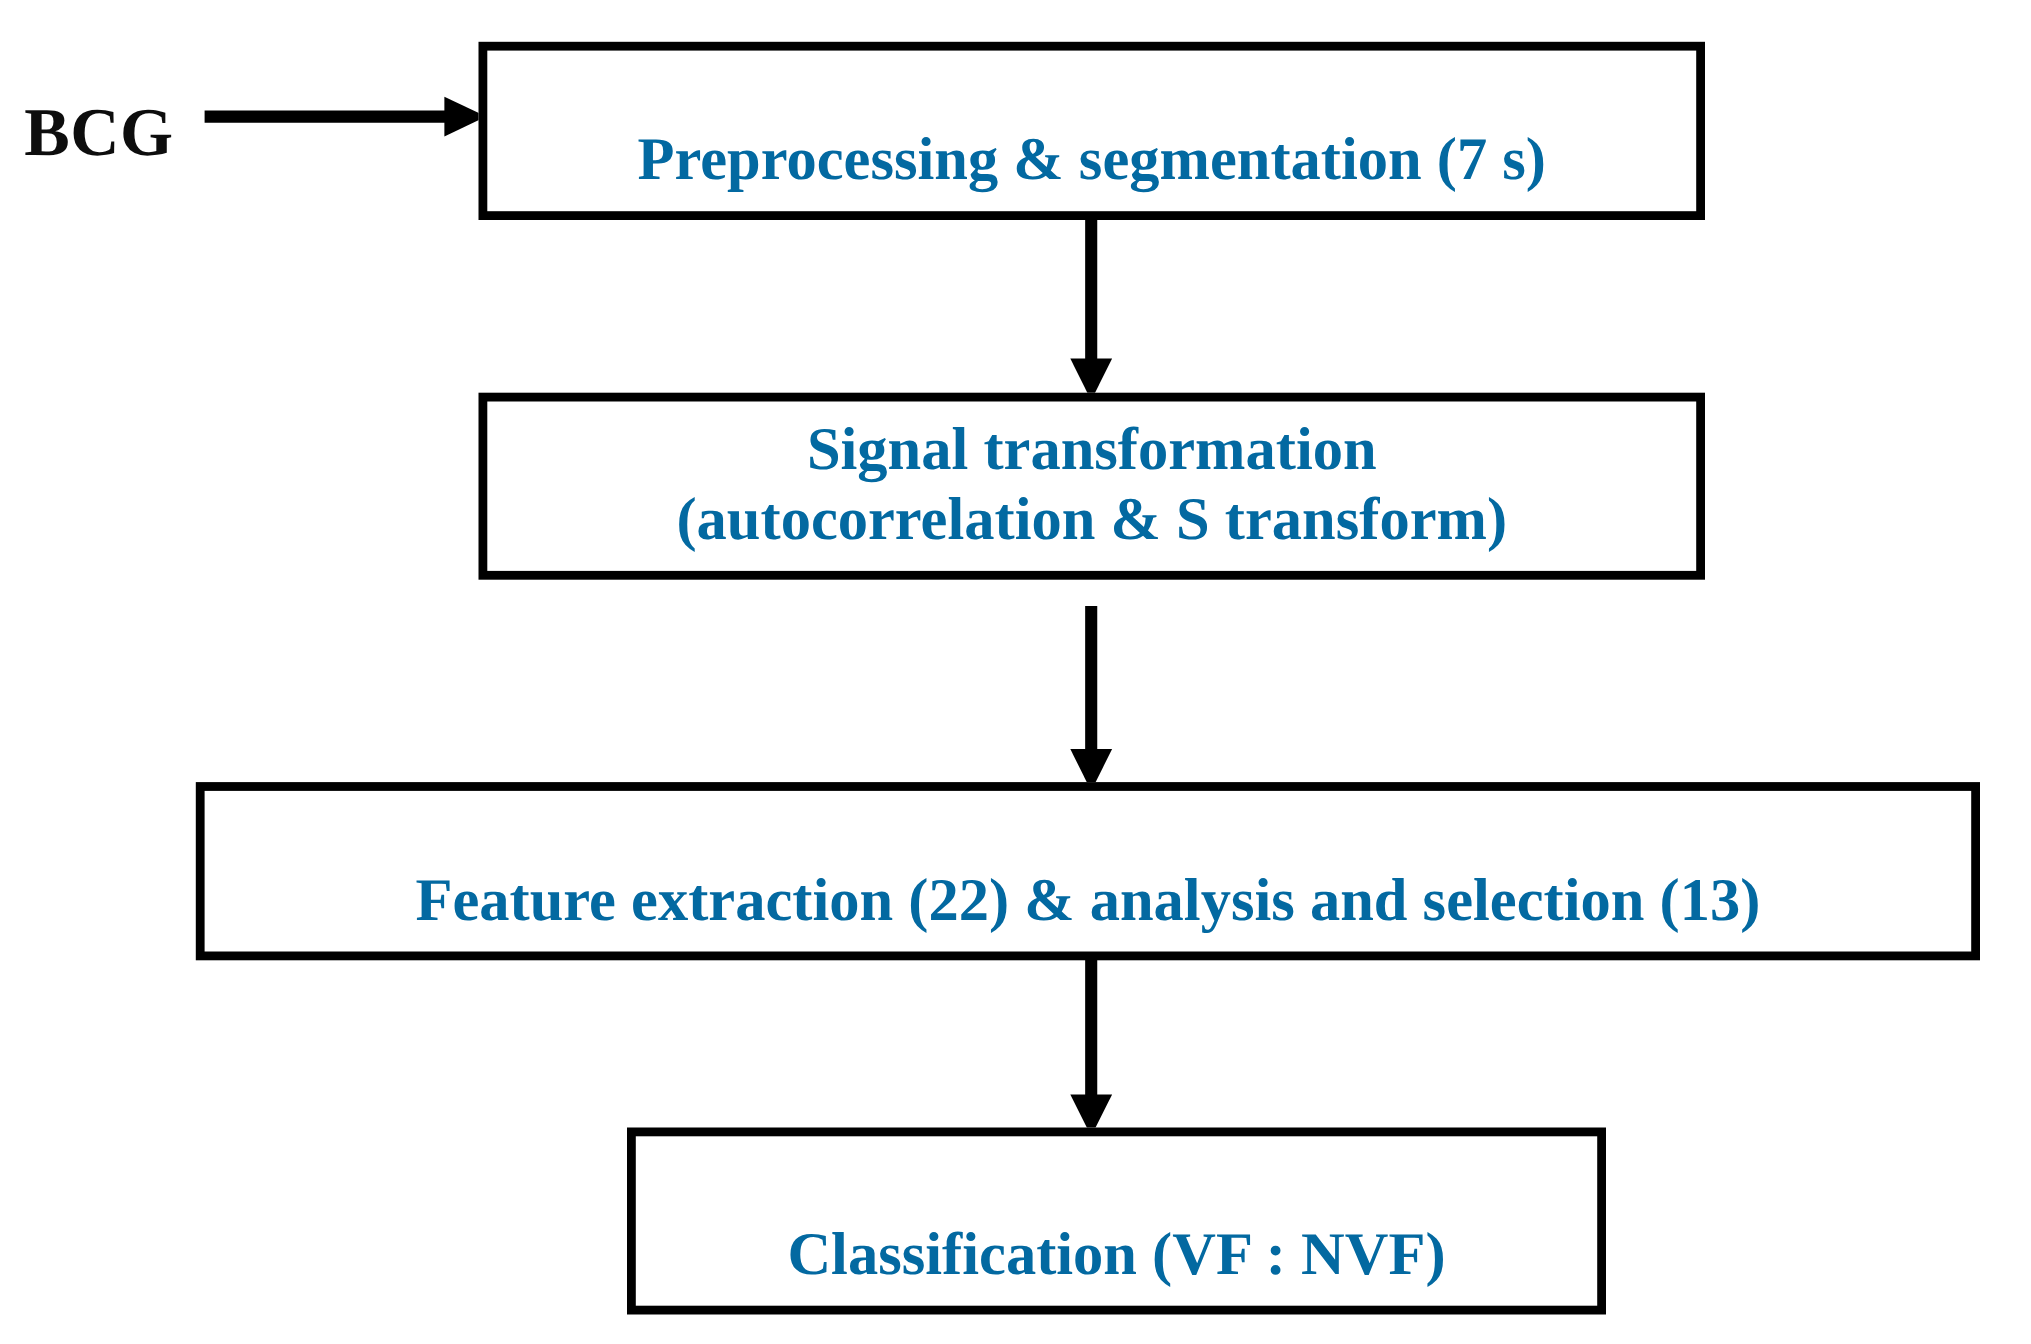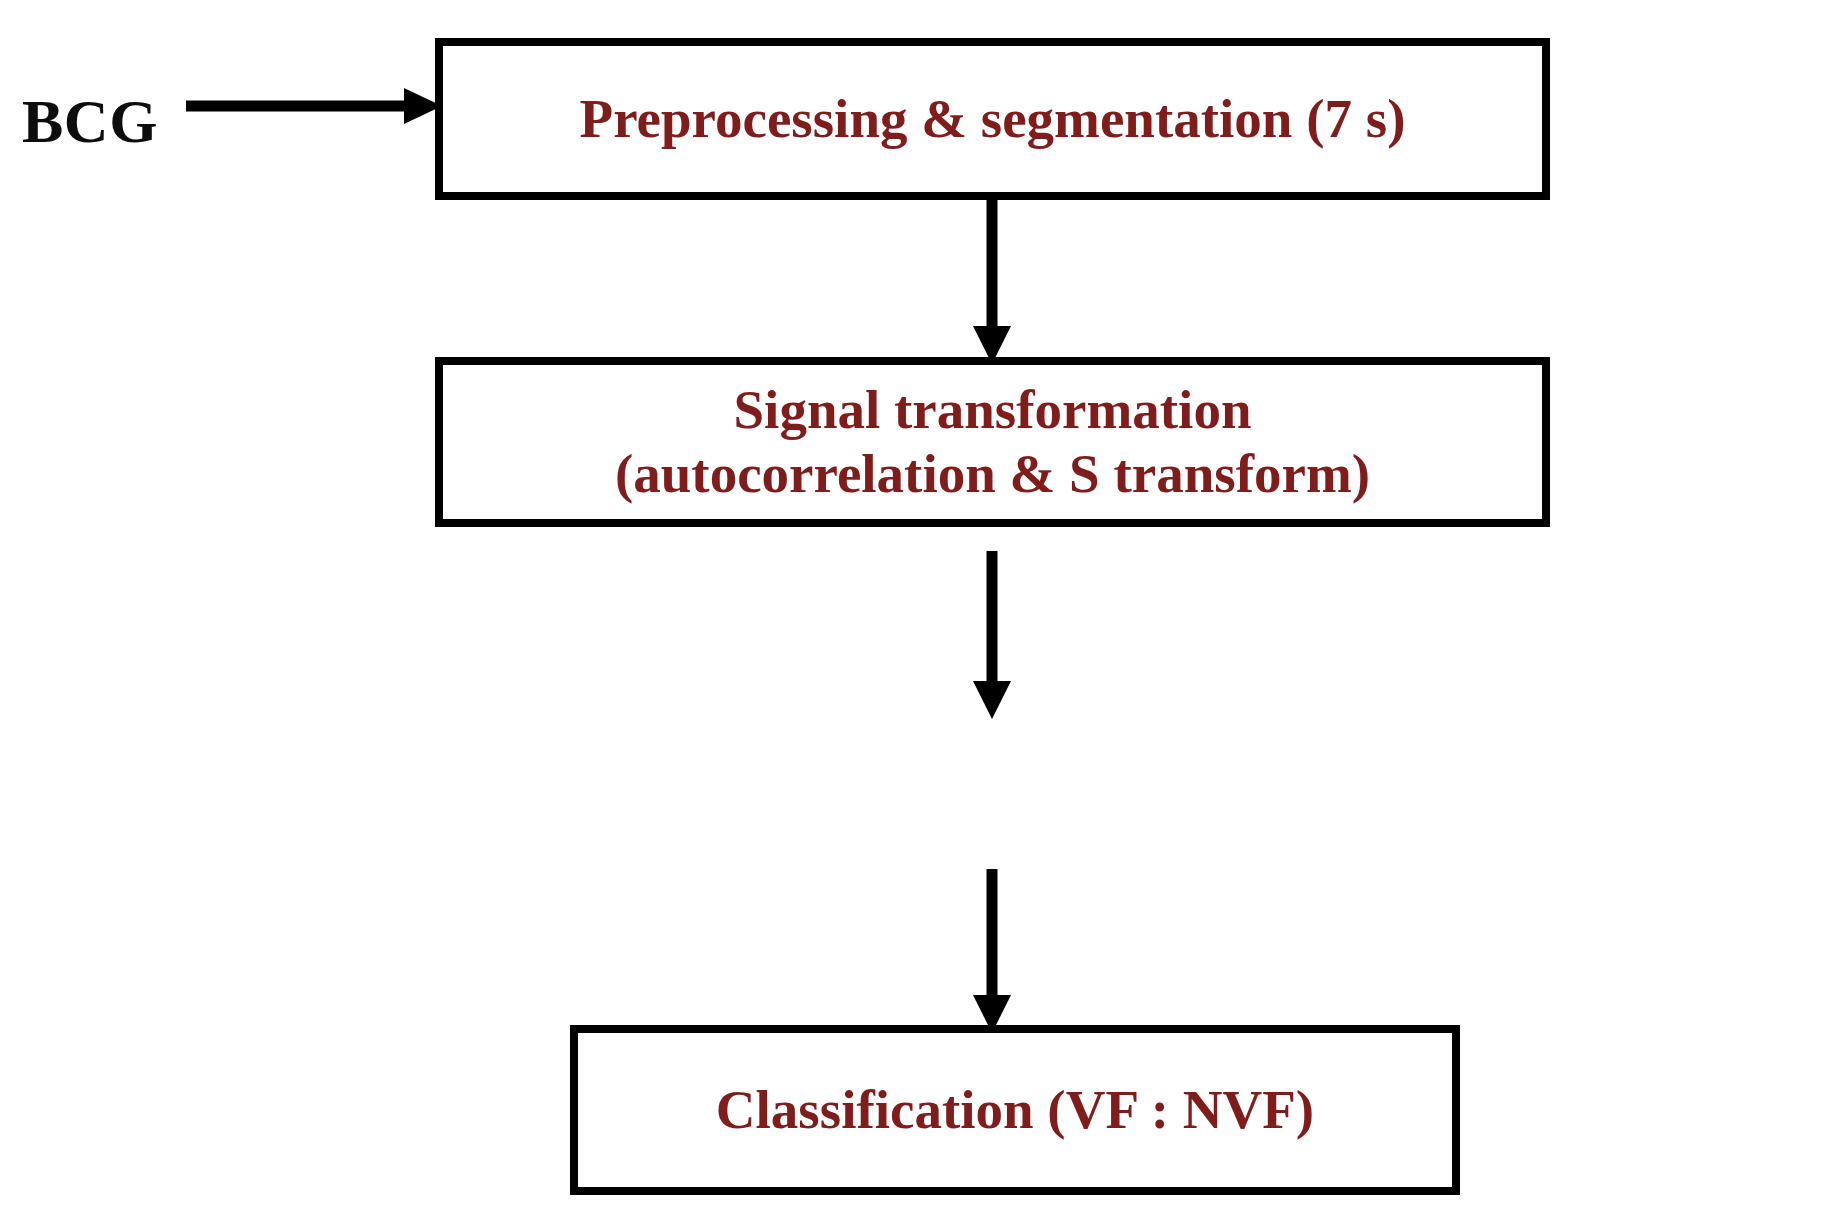--- a/index.html
+++ b/index.html
@@ -37,29 +37,29 @@
     margin-top: 16px;
   }
 
   
   .node {
     position: absolute;
     box-sizing: border-box;
     border: 8px solid #000000;
     background: #ffffff;
     display: flex;
-    align-items: center;
+    align-items: flex-end;
     justify-content: center;
     text-align: center;
-    color: #7f1d1d;
+    color: #0369a1;
     font-family: "Liberation Serif", "DejaVu Serif", serif;
     font-weight: bold;
     font-size: 55px;
     line-height: 1.16;
-    padding: 0 16px;
+    padding: 15px 16px;
   }
   .node .node-text {
     display: block;
     width: 100%;
     white-space: pre-line;
   }
 
   #node-preprocessing {
     left: 435px;
     top: 38px;
@@ -149,20 +149,23 @@
 (autocorrelation &amp; S transform)</span>
   </div>
 
   <div class="connector" id="edge-transformation-to-feature">
     <svg width="48" height="168" viewBox="0 0 48 168">
       <line x1="24" y1="0" x2="24" y2="140" stroke="#000000" stroke-width="11"></line>
       <polygon points="5,130 43,130 24,168" fill="#000000"></polygon>
     </svg>
   </div>
 
+  <div class="node" id="node-feature">
+    <span class="node-text">Feature extraction (22) &amp; analysis and selection (13)</span>
+  </div>
 
   <div class="connector" id="edge-feature-to-classification">
     <svg width="48" height="164" viewBox="0 0 48 164">
       <line x1="24" y1="0" x2="24" y2="136" stroke="#000000" stroke-width="11"></line>
       <polygon points="5,126 43,126 24,164" fill="#000000"></polygon>
     </svg>
   </div>
 
   <div class="node" id="node-classification">
     <span class="node-text">Classification (VF : NVF)</span>

